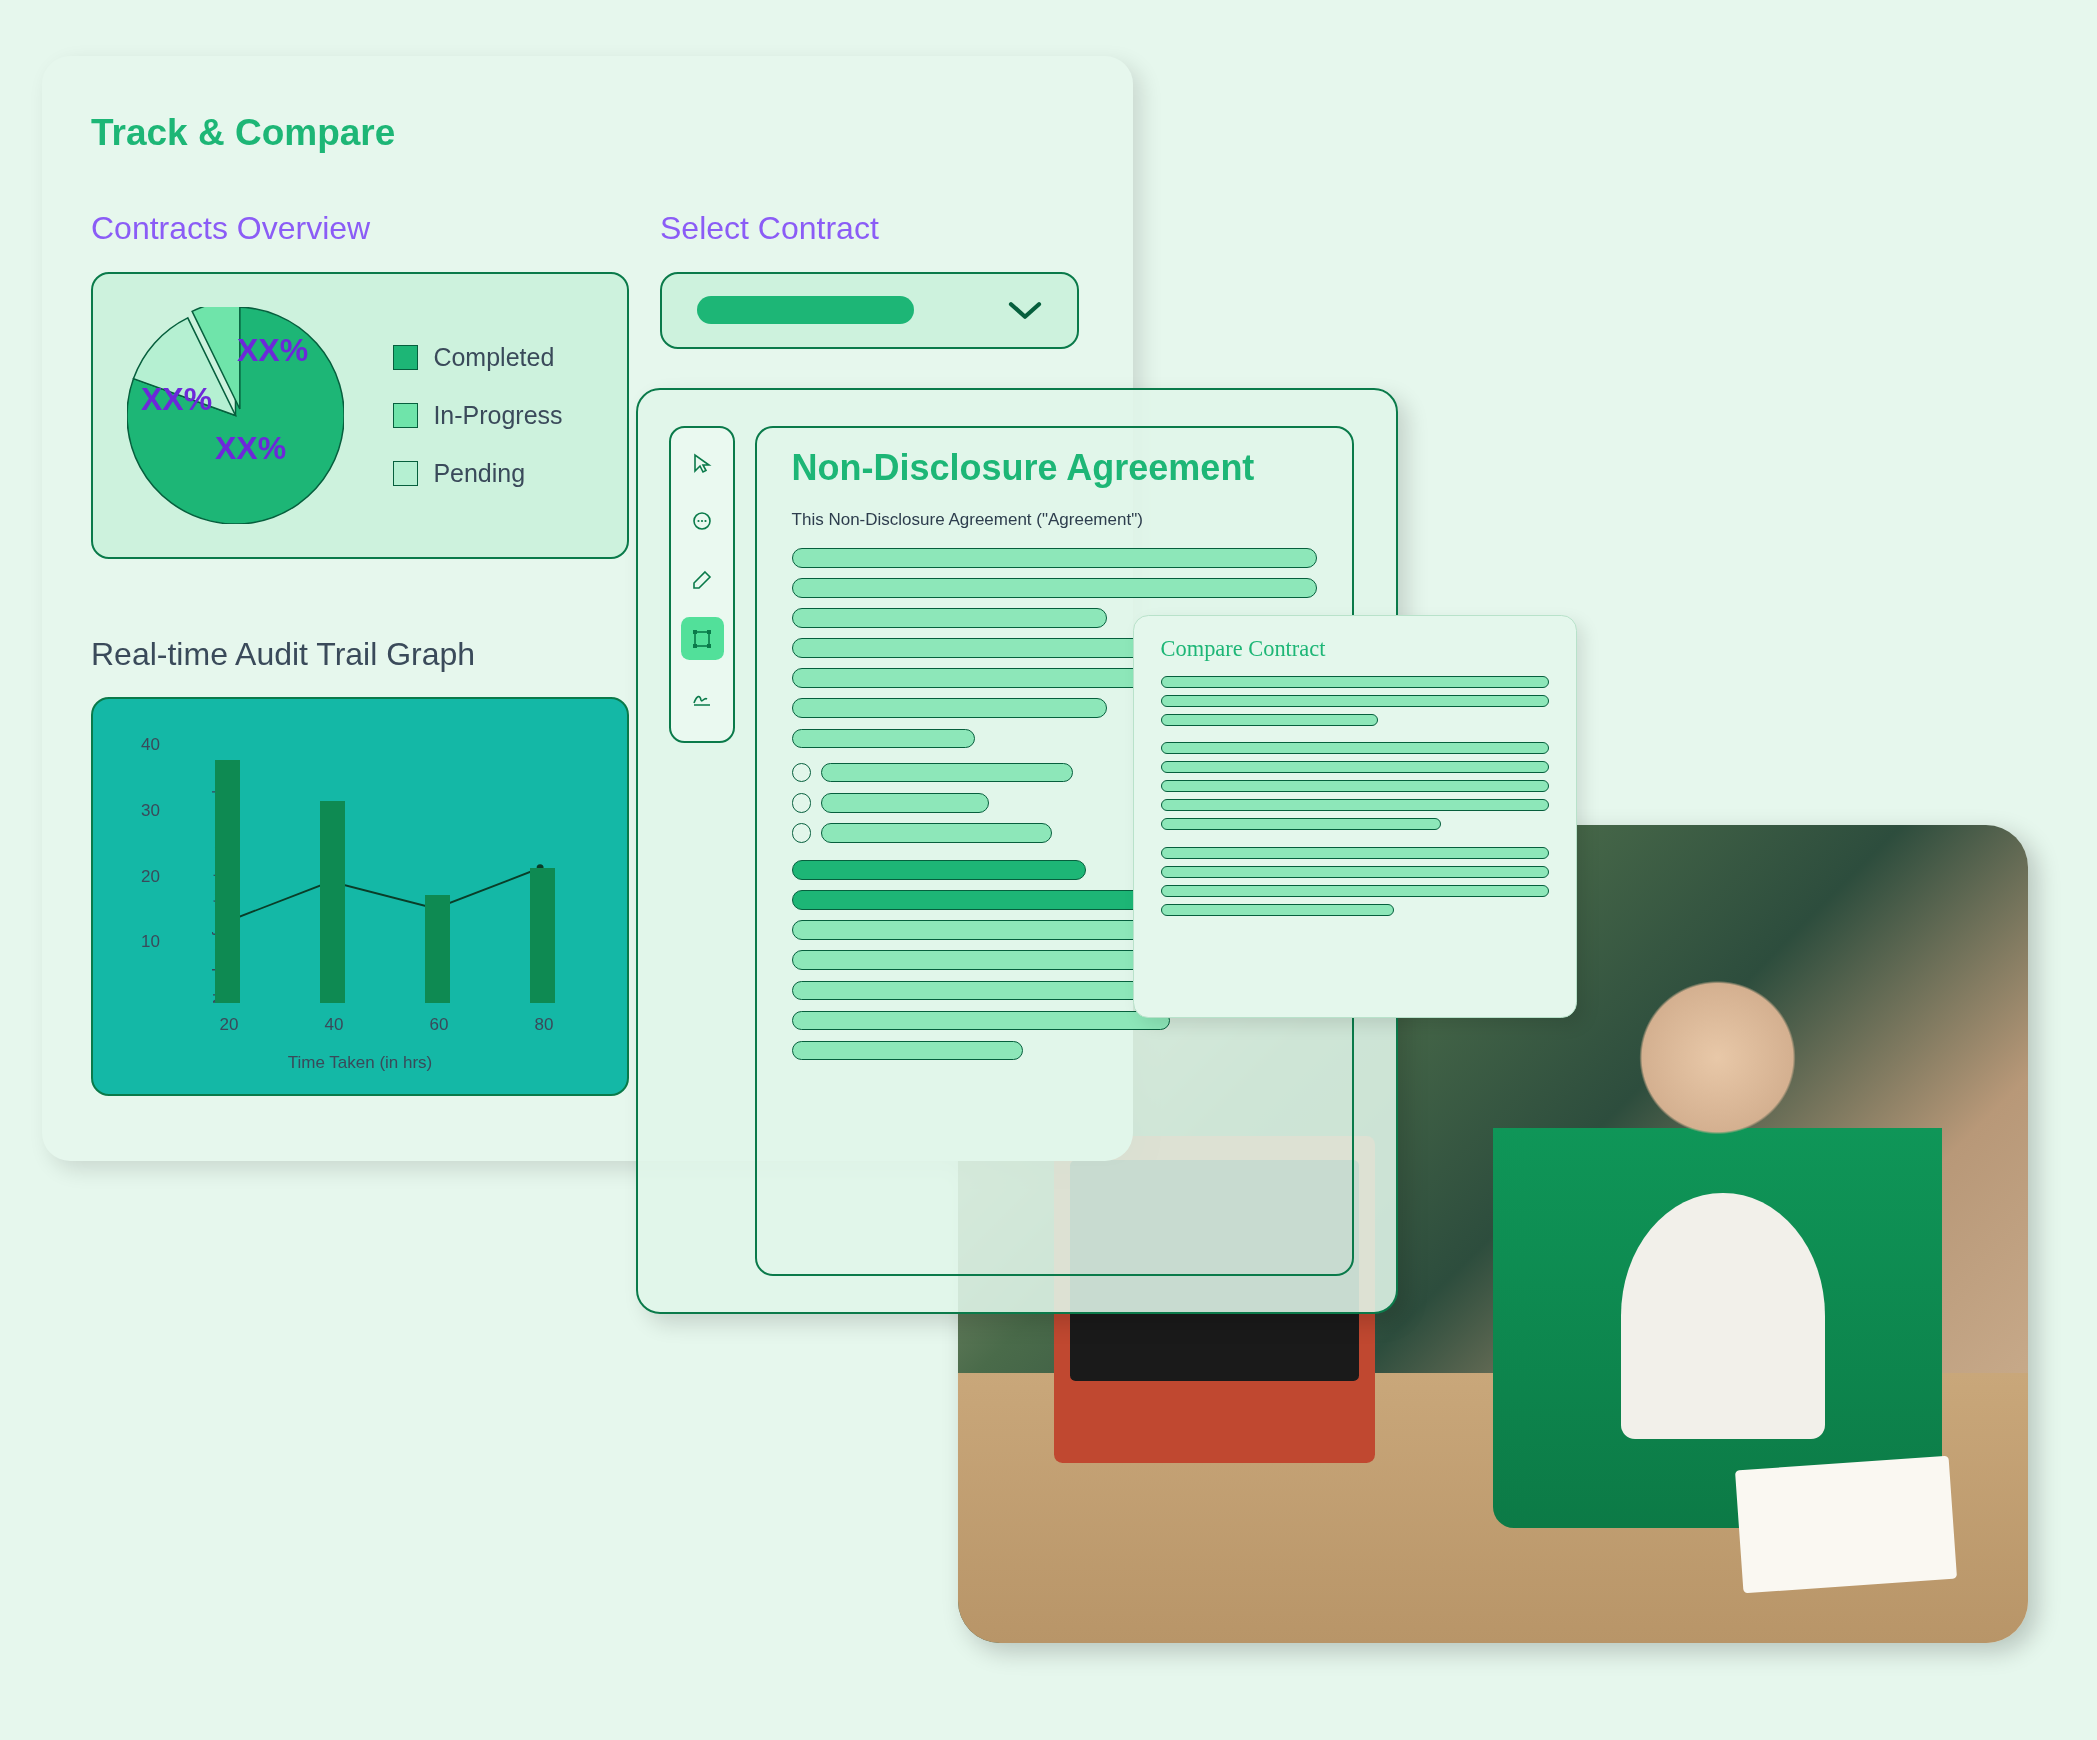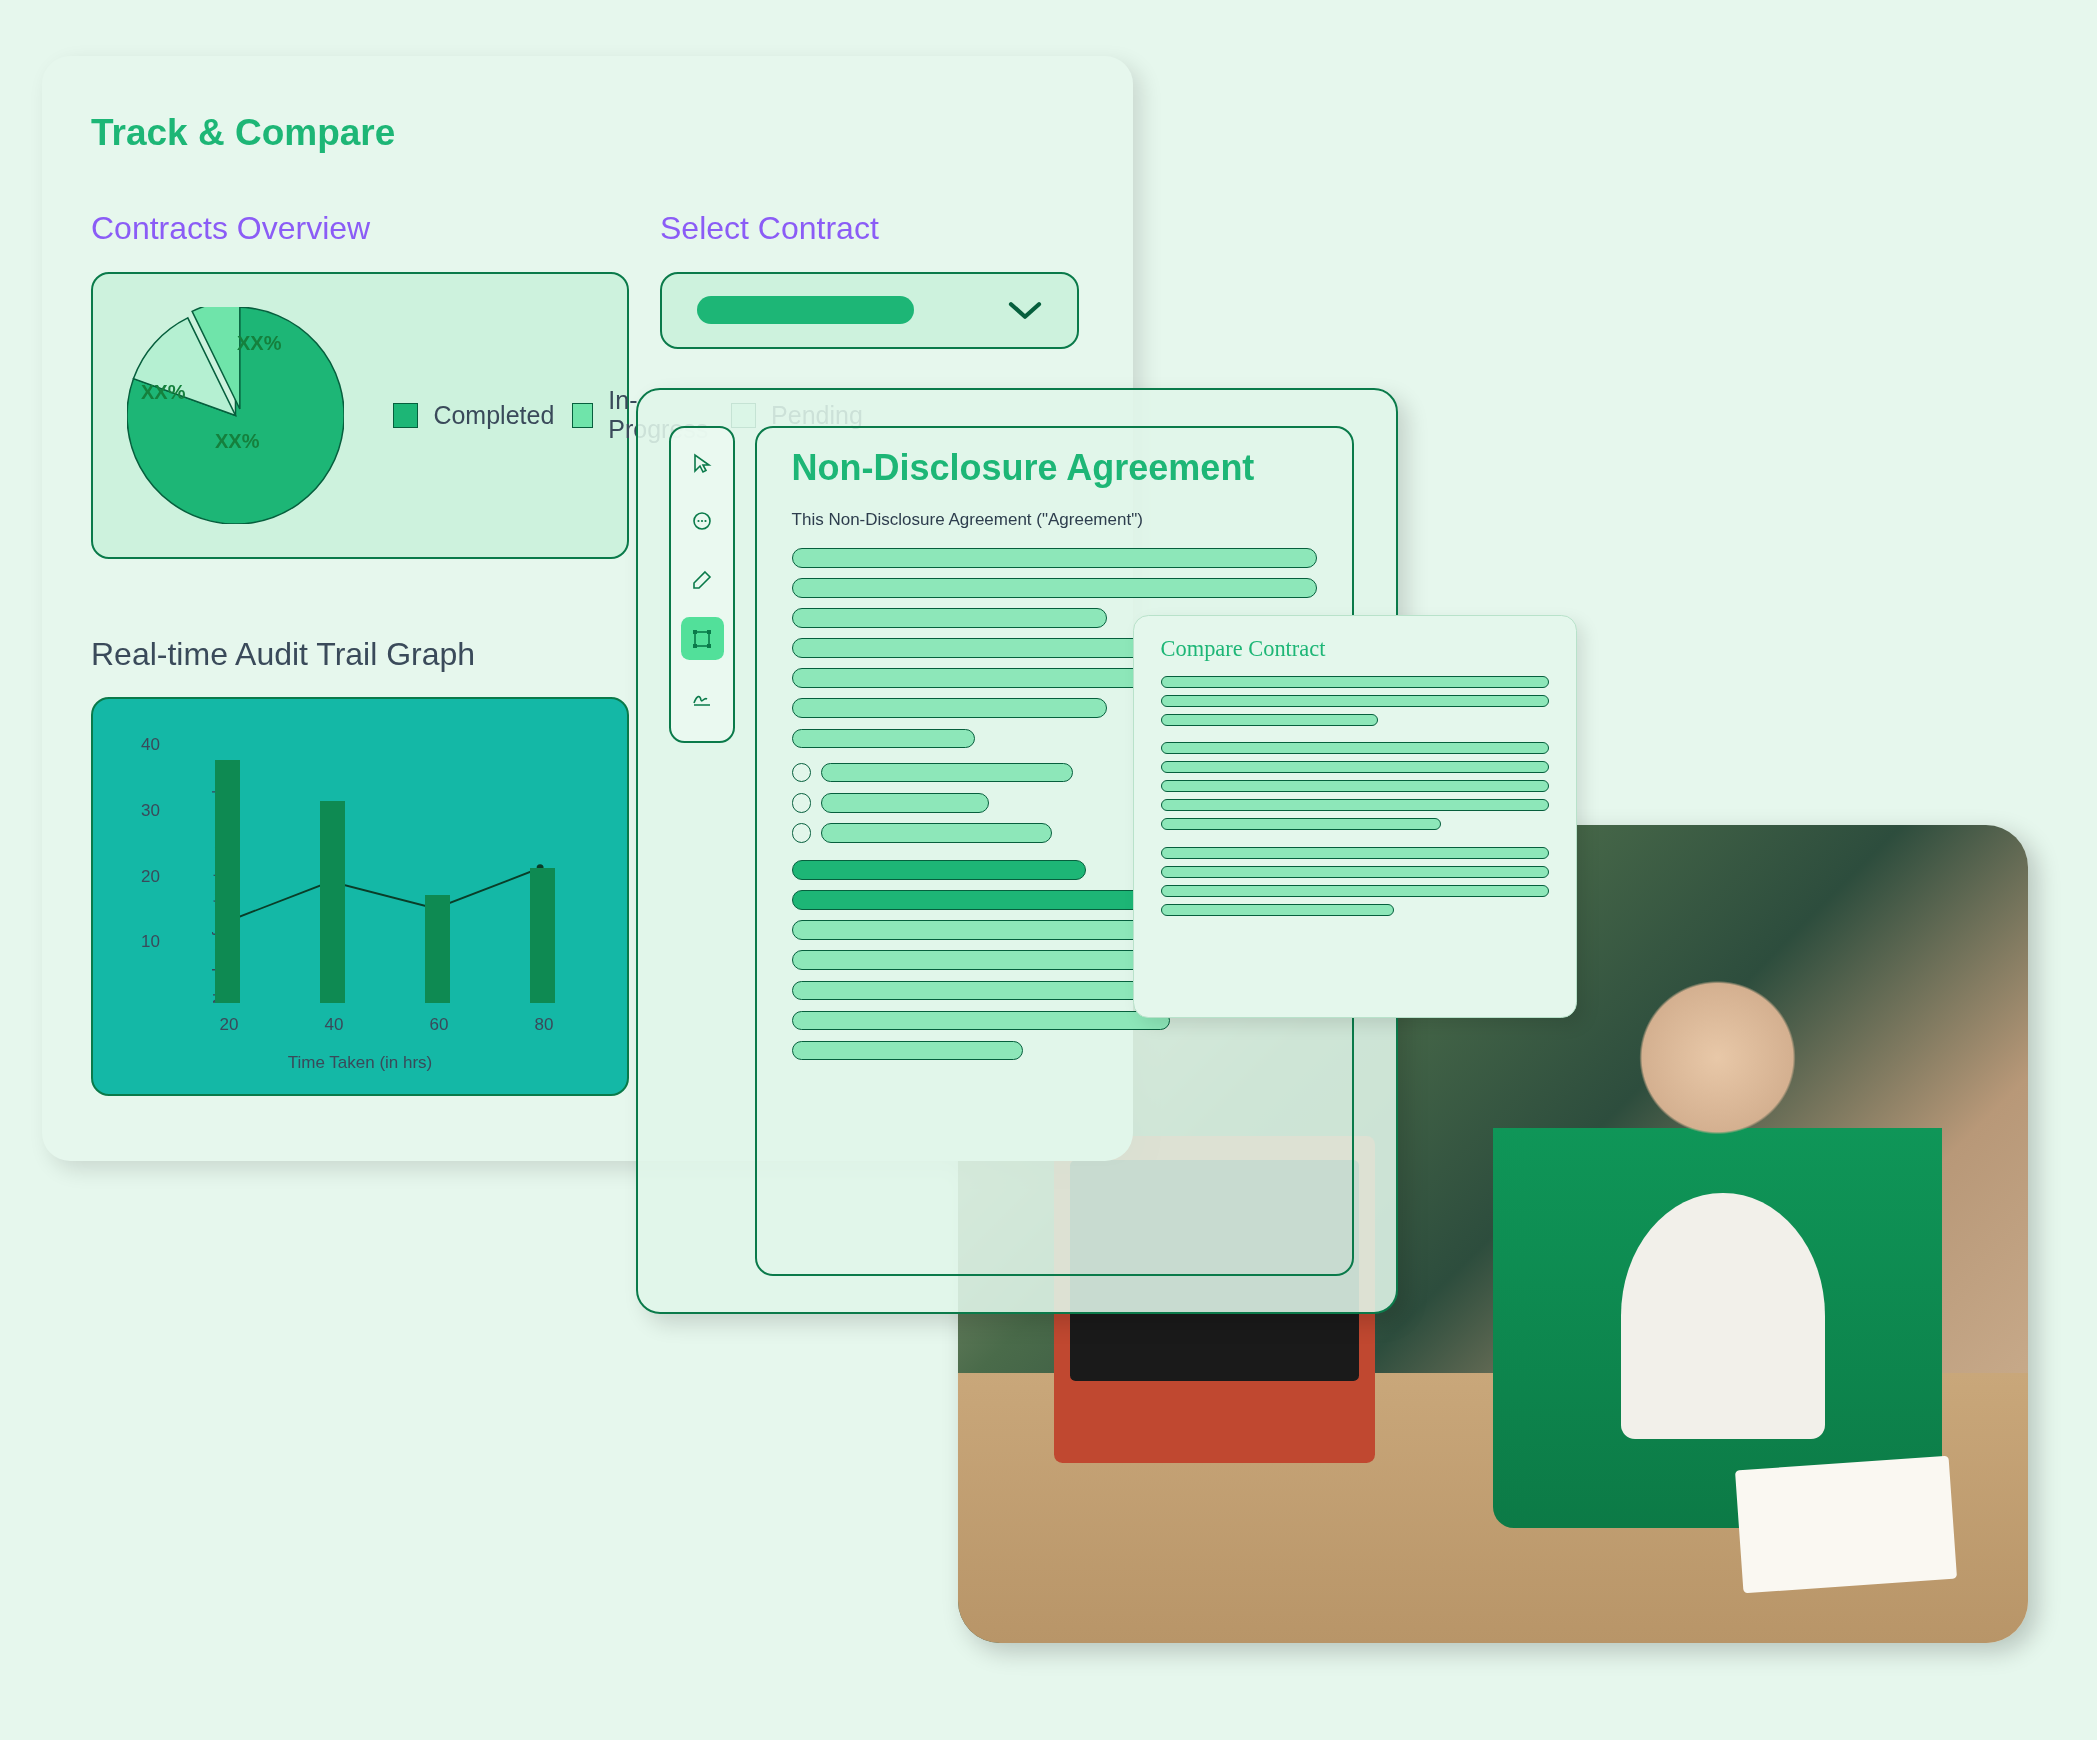--- a/index.html
+++ b/index.html
@@ -48,24 +48,24 @@
       height: 287px;
       display: flex;
       align-items: center;
       gap: 49px;
     }
     .pie-wrap { position: relative; width: 217px; height: 217px; flex-shrink: 0; }
     .pie-svg { width: 100%; height: 100%; }
     .pie-label {
       position: absolute;
       font-weight: 800;
-      color: #15803d;
-      font-size: 20px;
-    }
-    .legend { display: flex; flex-direction: row; gap: 18px; }
+      color: #6d28d9;
+      font-size: 32px;
+    }
+    .legend { display: flex; flex-direction: column; gap: 29px; }
     .legend-row { display: flex; align-items: center; gap: 15.4px; }
     .legend-sq { width: 25px; height: 25px; border: 1.7px solid #065f3d; }
     .legend-text { font-size: 25px; color: #3a4a5a; }
     .select-box {
       background: #cdf2dd;
       border: 2.8px solid #0a7a4a;
       border-radius: 18px;
       height: 77px;
       display: flex;
       align-items: center;

